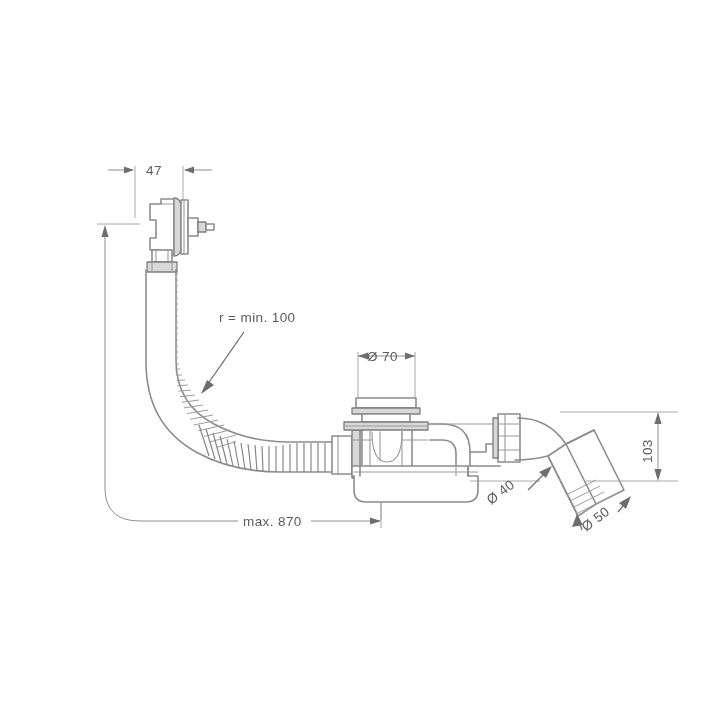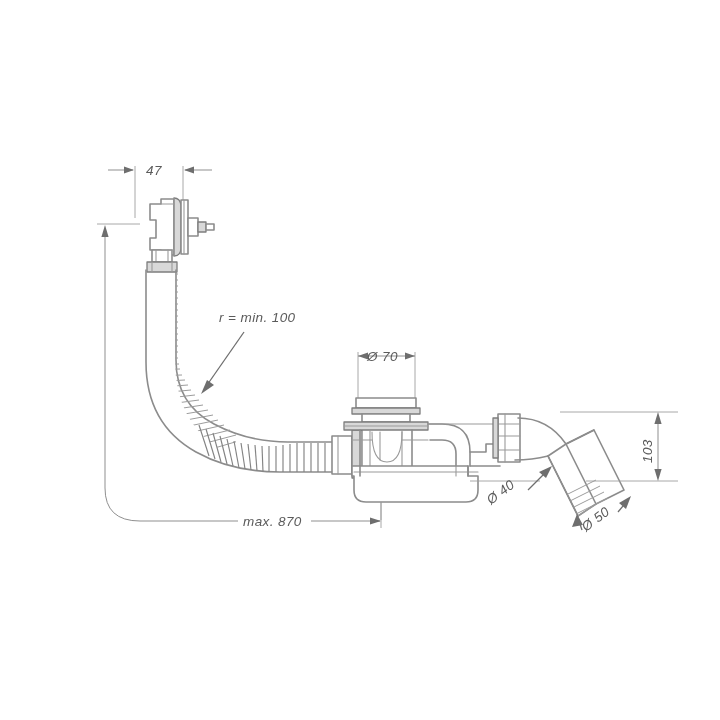--- a/index.html
+++ b/index.html
@@ -15,21 +15,20 @@
     overflow: hidden;
     position: relative;
   }
   #drawing-root {
     position: absolute;
     left: 0;
     top: 0;
     width: 720px;
     height: 559px;
     background: #ffffff;
-    font-style: italic;
   }
   svg#tech-drawing {
     display: block;
     width: 720px;
     height: 720px;
     background: #ffffff;
   }
   .outline {
     fill: none;
     stroke: #8c8c8c;

